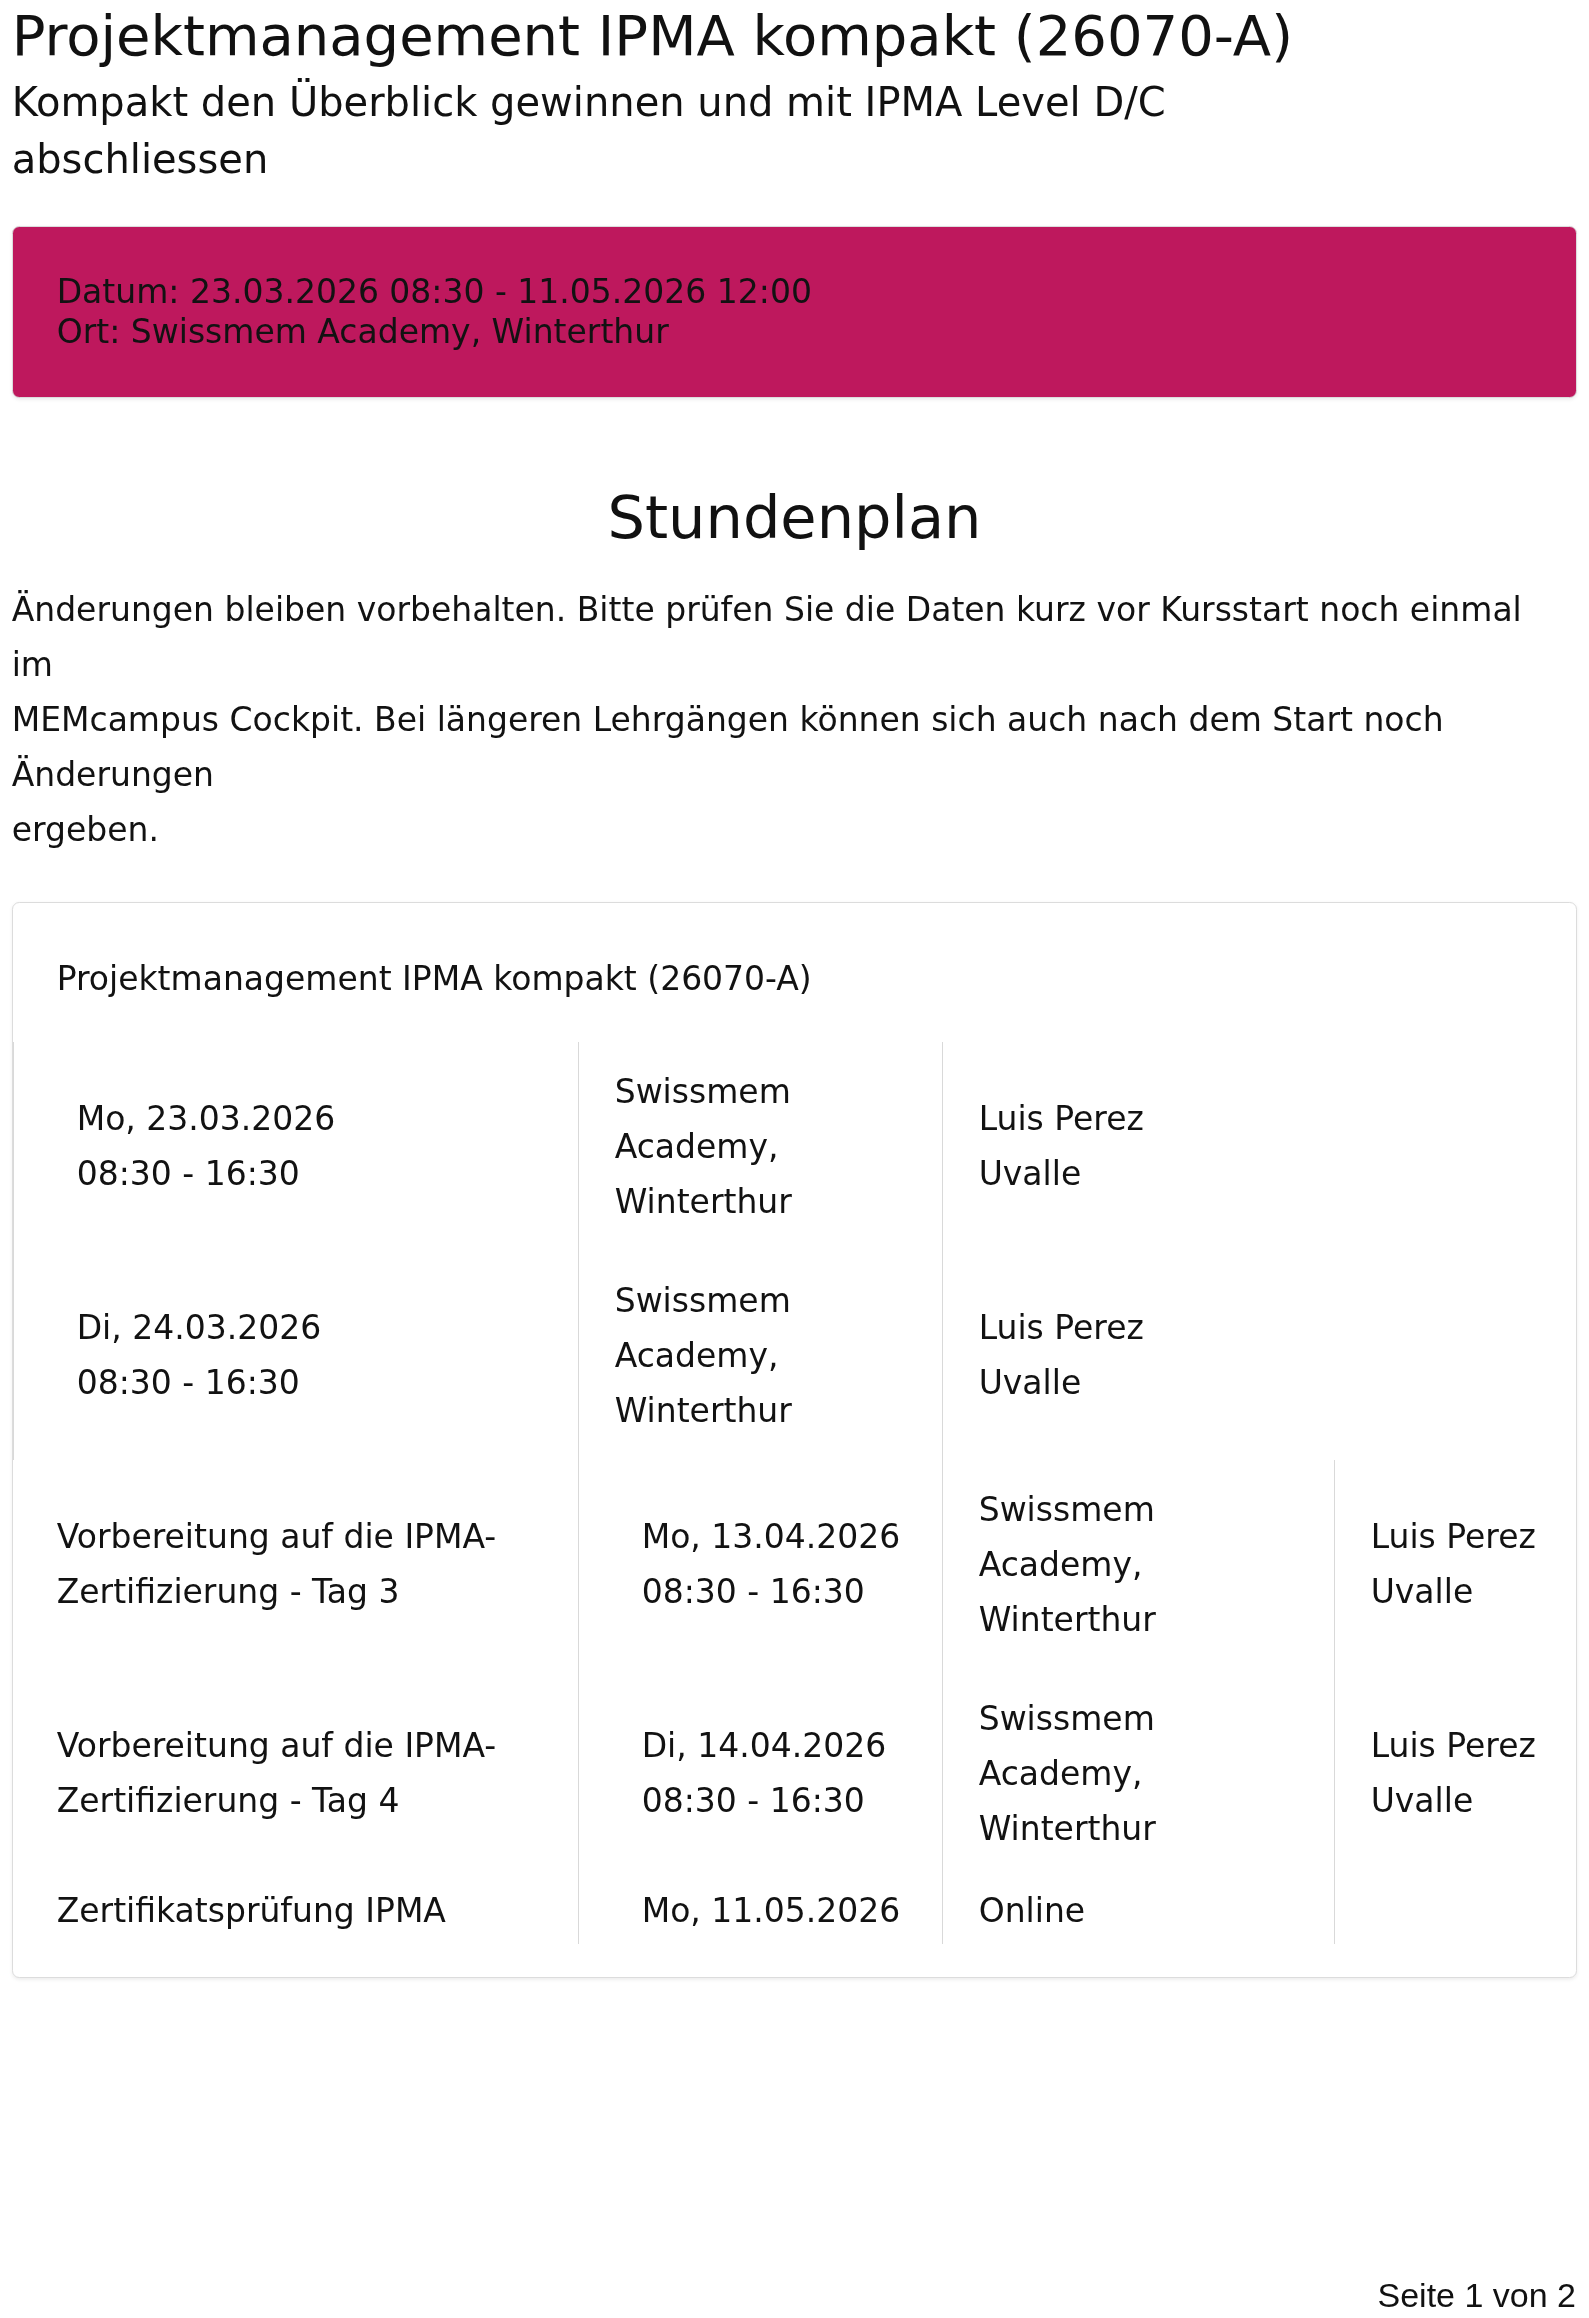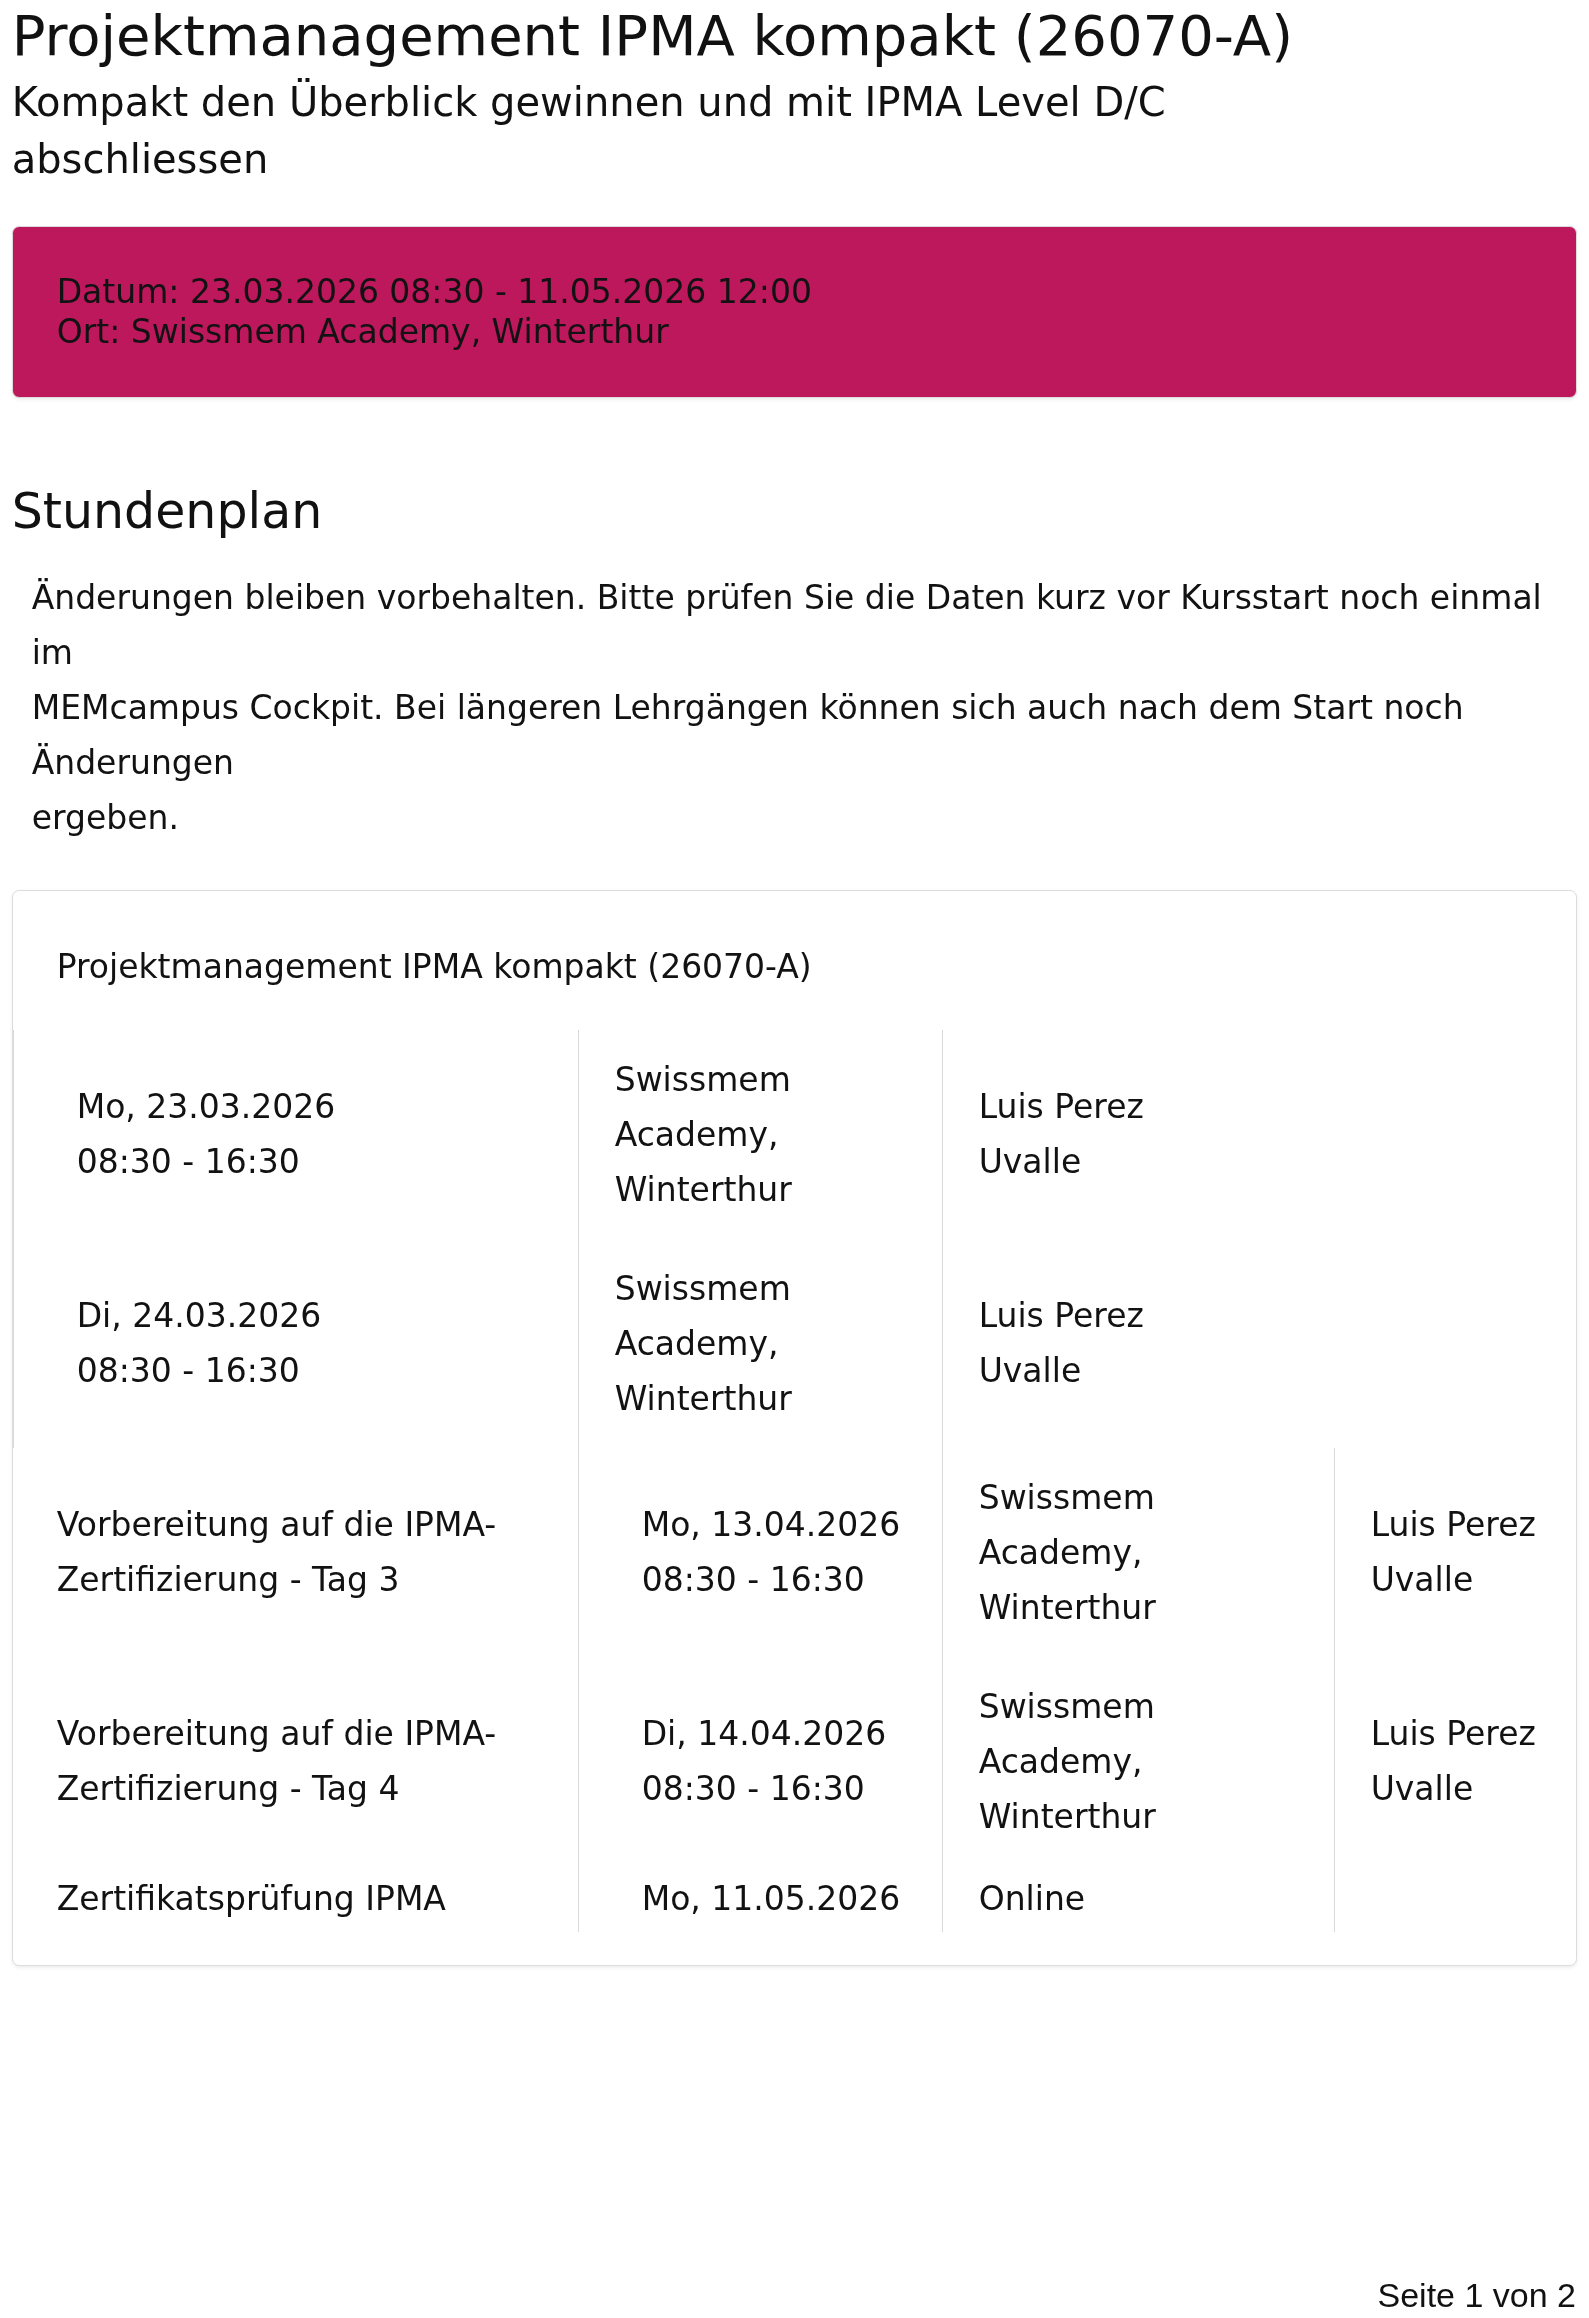--- a/index.html
+++ b/index.html
@@ -27,26 +27,26 @@
   .info-card{
     margin-top:38px;
     border:0.7px solid #dcdcdc;border-radius:7.3px;
     background:#be185d;
     box-shadow:0 1.5px 3.7px rgba(0,0,0,0.07);
     padding:45px 44px;
     font-size:33px;line-height:40px;
   }
 
   h2.section-heading{
-    font-size:49px;font-weight:400;color:#111;
-    margin:85px 0 0 0;line-height:1.2;
+    font-size:59px;font-weight:400;color:#111;
+    margin:85px 0 0 0;line-height:1.2;text-align:center;
   }
   .note{
     font-size:33px;line-height:55px;
-    margin-top:28px;width:1532px;margin-left:20px;
+    margin-top:28px;width:1532px;
   }
 
   .schedule-card{
     margin-top:45px;
     border:0.7px solid #dcdcdc;border-radius:7.3px;
     background:#ffffff;
     box-shadow:0 1.5px 3.7px rgba(0,0,0,0.07);
     padding-bottom:33px;
   }
   .schedule-header{

